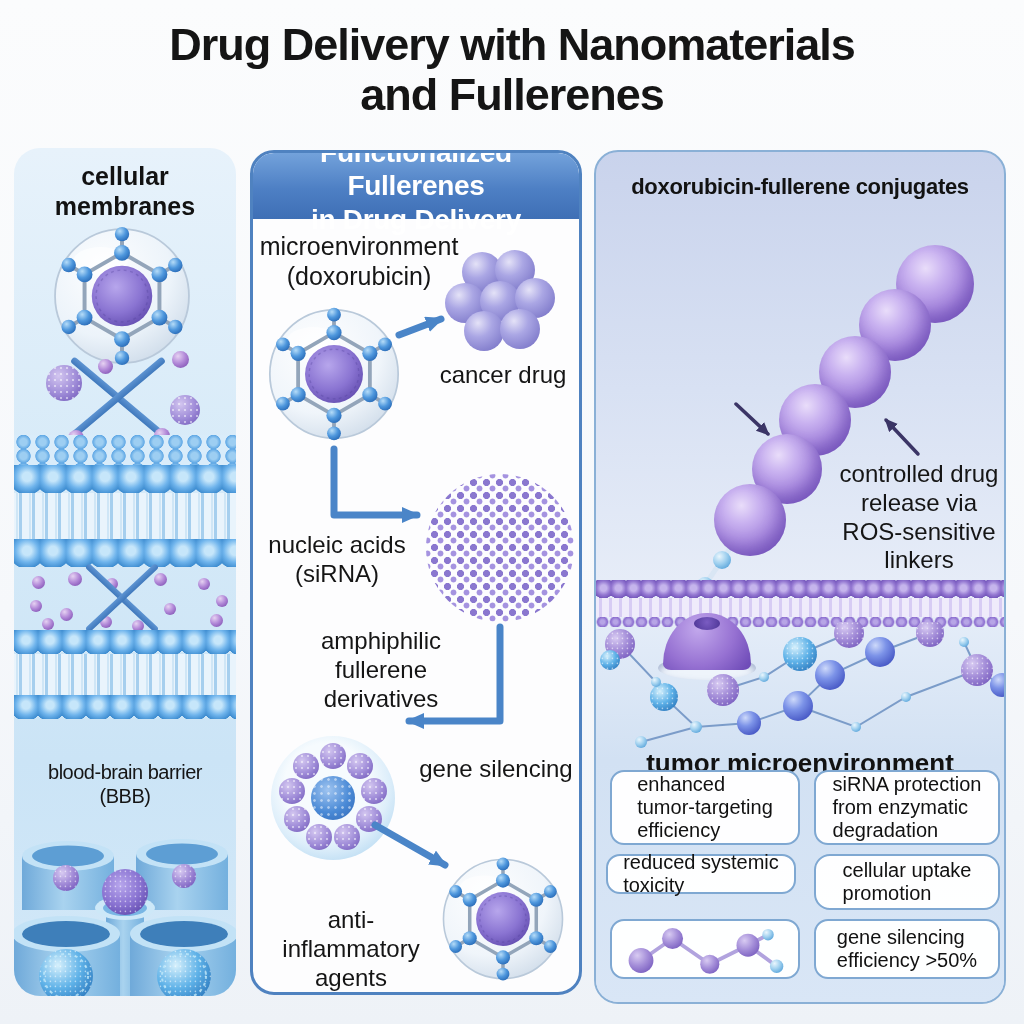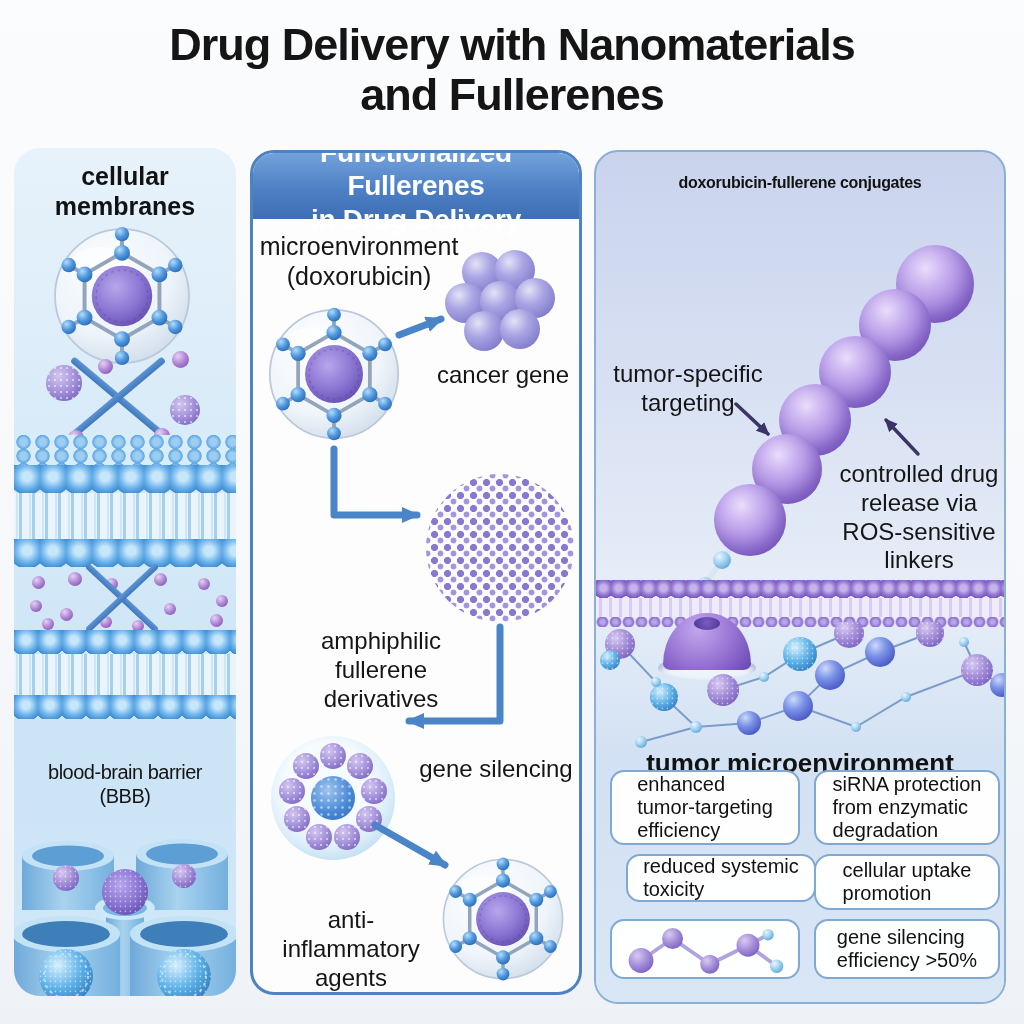--- a/index.html
+++ b/index.html
@@ -293,22 +293,24 @@
         <circle cx="37" cy="27" r="20"></circle>
           <circle cx="70" cy="25" r="20"></circle>
         <circle cx="20" cy="58" r="20"></circle>
           <circle cx="55" cy="56" r="20"></circle>
           <circle cx="90" cy="53" r="20"></circle>
         <circle cx="39" cy="86" r="20"></circle>
           <circle cx="75" cy="84" r="20"></circle>
       </g>
     </svg>
 
-    <div class="abs ctr lbl" style="left:170px;top:208px;width:160px;">cancer gene</div>
-
+    <div class="abs ctr lbl" style="left:170px;top:208px;width:160px;">cancer drug</div>
+
+    <div class="abs ctr lbl ml" style="left:8px;top:378px;width:152px;">nucleic acids
+(siRNA)</div>
 
     <div class="micelle" style="left:173px;top:321px;width:148px;height:148px;"></div>
 
     <div class="abs ctr lbl ml" style="left:22px;top:474px;width:212px;">amphiphilic fullerene
 derivatives</div>
 
     <div class="vesicle" style="left:18px;top:583px;width:124px;height:124px;">
       <i class="tex-purple" style="left:49px;top:7px;width:26px;height:26px;"></i>
       <i class="tex-purple" style="left:76px;top:17px;width:26px;height:26px;"></i>
       <i class="tex-purple" style="left:90px;top:42px;width:26px;height:26px;"></i>
@@ -336,39 +338,37 @@
         <path d="M81,296 L81,362 L164,362" marker-end="url(#mBlue)"></path>
         <path d="M247,474 L247,568 L156,568" marker-end="url(#mBlue)"></path>
         <path d="M122,672 L192,712" marker-end="url(#mBlue)"></path>
       </g>
     </svg>
   </div>
 
   <div class="panel-right">
     <div class="floor"></div>
 
-    <div class="abs ctr panel-heading" style="left:0;top:22px;width:100%;font-size:16px;letter-spacing:-0.3px;">doxorubicin-fullerene conjugates</div>
+    <div class="abs ctr panel-heading" style="left:0;top:22px;width:100%;font-size:22px;letter-spacing:-0.3px;">doxorubicin-fullerene conjugates</div>
 
     <svg class="abs" style="left:0;top:330px;" width="230" height="160" viewBox="0 0 230 160">
       <polyline points="154,38 126,78 109,103 111,138" fill="none" stroke="#d9e6f4" stroke-width="5"></polyline>
       <circle cx="126" cy="78" r="9" fill="url(#gBeadBlue)"></circle>
       <circle cx="109" cy="103" r="8" fill="url(#gBeadBlue)"></circle>
     </svg>
 
     <div>
       <i class="chain-sphere" style="left:300px;top:93px;width:78px;height:78px;"></i>
       <i class="chain-sphere" style="left:263px;top:137px;width:72px;height:72px;"></i>
       <i class="chain-sphere" style="left:223px;top:184px;width:72px;height:72px;"></i>
       <i class="chain-sphere" style="left:183px;top:232px;width:72px;height:72px;"></i>
       <i class="chain-sphere" style="left:156px;top:282px;width:70px;height:70px;"></i>
       <i class="chain-sphere" style="left:118px;top:332px;width:72px;height:72px;"></i>
     </div>
 
-    <div class="abs ctr lbl ml" style="left:8px;top:208px;width:168px;">tumor-specific
-targeting</div>
 
     <div class="abs ctr lbl ml" style="left:238px;top:308px;width:170px;">controlled drug
 release via
 ROS-sensitive
 linkers</div>
 
     <svg class="abs" style="left:0;top:0;pointer-events:none;" width="412" height="460" viewBox="0 0 412 460">
       <g stroke="#3b3566" stroke-width="3.5" fill="none" stroke-linecap="round">
         <path d="M140,252 L172,282" marker-end="url(#mDark)"></path>
         <path d="M322,302 L290,268" marker-end="url(#mDark)"></path>
@@ -427,21 +427,21 @@
     </svg>
 
     <div class="abs ctr panel-heading" style="left:0;top:596px;width:100%;font-size:26px;">tumor microenvironment</div>
 
     <div class="bbox ml" style="left:14px;top:618px;width:190px;height:75px;">enhanced
 tumor-targeting
 efficiency</div>
     <div class="bbox ml" style="left:218px;top:618px;width:186px;height:75px;">siRNA protection
 from enzymatic
 degradation</div>
-    <div class="bbox ml" style="left:30px;top:702px;width:190px;height:48px;">reduced systemic
+    <div class="bbox ml" style="left:10px;top:702px;width:190px;height:40px;">reduced systemic
 toxicity</div>
     <div class="bbox ml" style="left:218px;top:702px;width:186px;height:56px;border-radius:16px;">cellular uptake
 promotion</div>
 
     <div class="bbox" style="left:14px;top:767px;width:190px;height:60px;">
       <svg width="178" height="52" viewBox="0 0 178 52">
         <g stroke="#b1a3de" stroke-width="4" fill="none" stroke-linecap="round">
           <polyline points="22,38 55,15 94,42 134,22 155,11"></polyline>
           <line x1="134" y1="22" x2="164" y2="44"></line>
         </g>

